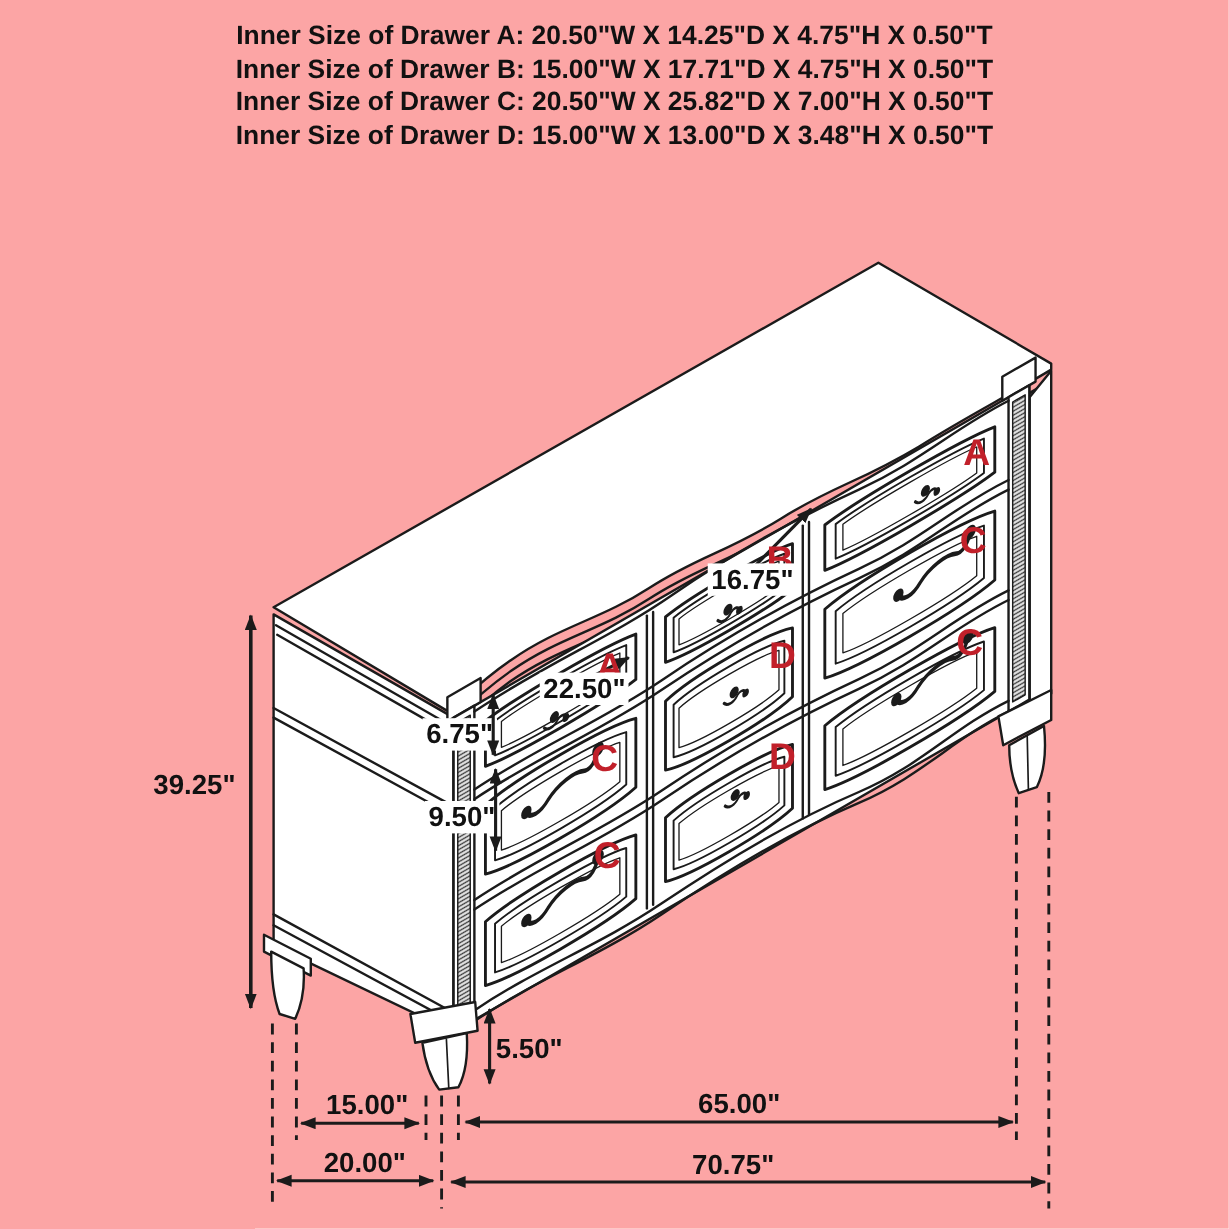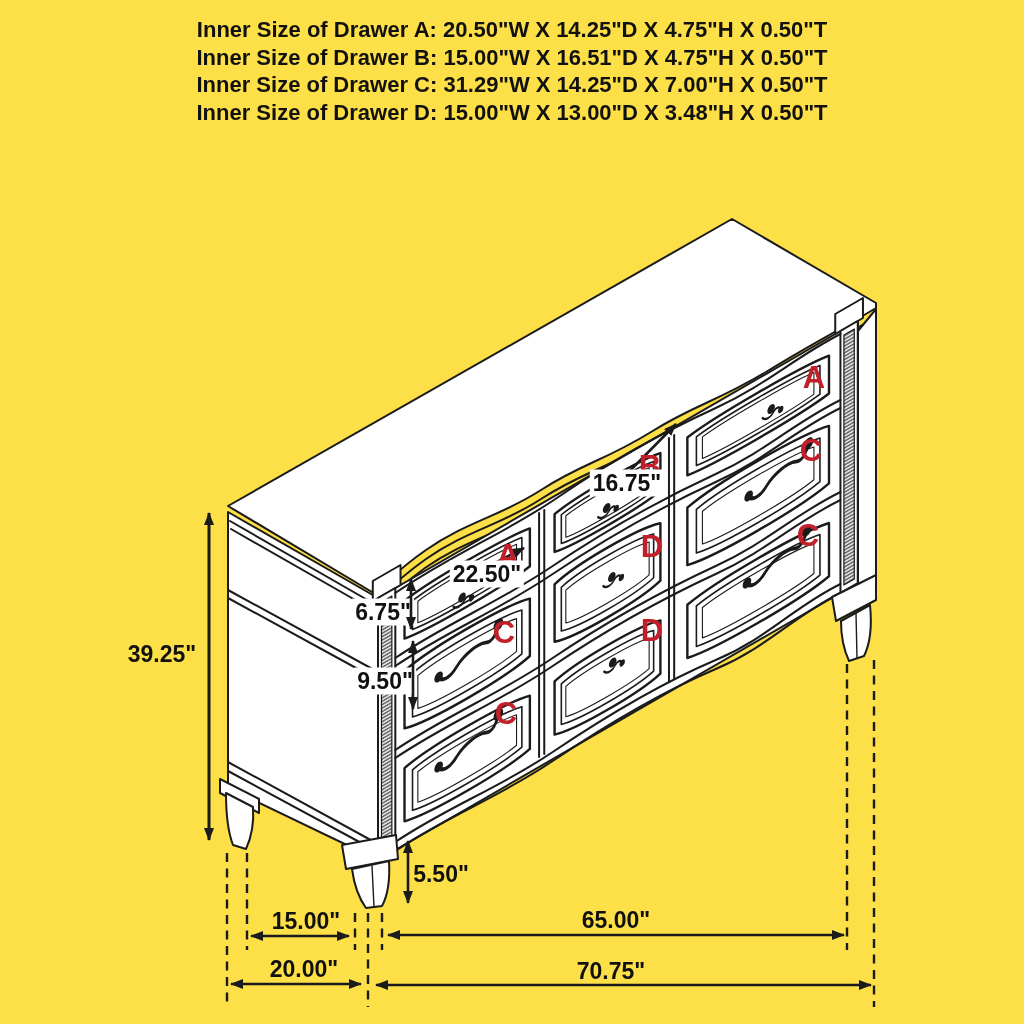--- a/index.html
+++ b/index.html
@@ -1,16 +1,16 @@
 <!DOCTYPE html>
 <html><head>
 <meta charset="utf-8">
 <style>
   html,body{margin:0;padding:0;background:#fff;}
-  #stage{position:relative;width:1024px;height:1024px;background:#fde047;overflow:hidden;
+  #stage{position:relative;width:1024px;height:1024px;background:#fca5a5;overflow:hidden;
          font-family:"Liberation Sans",sans-serif;}
   svg{position:absolute;left:0;top:0;}
   #front *{vector-effect:non-scaling-stroke;}
   .hdr{position:absolute;left:0;right:0;top:16px;text-align:center;
        font-weight:bold;font-size:22px;line-height:27.5px;color:#111;}
   .hdr div{white-space:nowrap;}
   .dim{position:absolute;transform:translate(-50%,-50%);font-weight:bold;font-size:23px;
        color:#111;white-space:nowrap;}
   .dim.bgw{background:#fff;padding:0 3px;}
   .dletter{position:absolute;transform:translate(-50%,-50%);font-weight:bold;font-size:31px;
@@ -153,22 +153,22 @@
     </g>
 
     <g stroke="#1b1b1b" stroke-width="2.6" fill="none">
       <path d="M609,492 L676,424" marker-start="url(#ah0)" marker-end="url(#ah0)"></path>
       <path d="M458,582 L524,548" marker-start="url(#ah0)" marker-end="url(#ah0)"></path>
     </g>
   </svg>
 
   <div class="hdr">
     <div>Inner Size of Drawer A: 20.50"W X 14.25"D X 4.75"H X 0.50"T</div>
-    <div>Inner Size of Drawer B: 15.00"W X 16.51"D X 4.75"H X 0.50"T</div>
-    <div>Inner Size of Drawer C: 31.29"W X 14.25"D X 7.00"H X 0.50"T</div>
+    <div>Inner Size of Drawer B: 15.00"W X 17.71"D X 4.75"H X 0.50"T</div>
+    <div>Inner Size of Drawer C: 20.50"W X 25.82"D X 7.00"H X 0.50"T</div>
     <div>Inner Size of Drawer D: 15.00"W X 13.00"D X 3.48"H X 0.50"T</div>
   </div>
 
   <span class="dletter" style="left:508px;top:555px">A</span>
   <span class="dletter" style="left:814px;top:377px">A</span>
   <span class="dletter" style="left:650px;top:466px">B</span>
   <span class="dletter" style="left:811px;top:450px">C</span>
   <span class="dletter" style="left:808px;top:535px">C</span>
   <span class="dletter" style="left:504px;top:632px">C</span>
   <span class="dletter" style="left:506px;top:713px">C</span>

